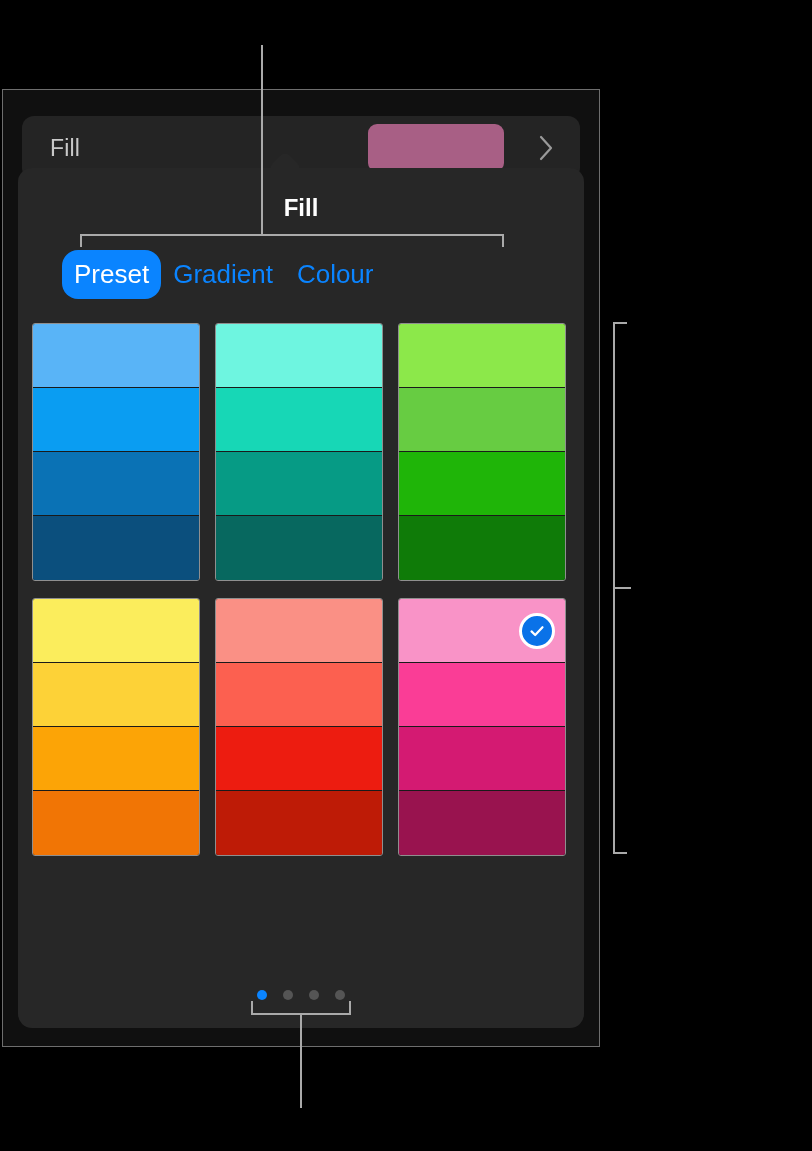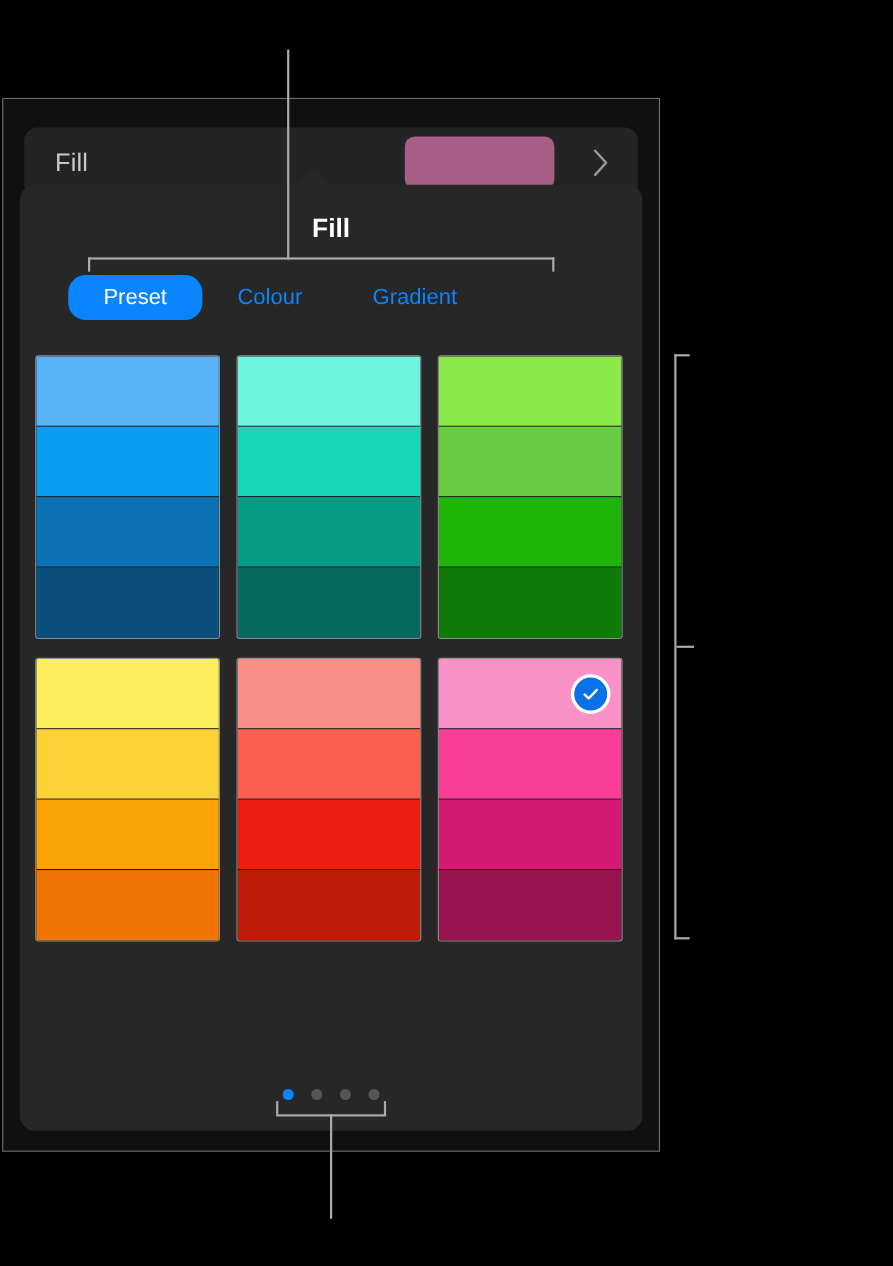--- a/index.html
+++ b/index.html
@@ -114,23 +114,23 @@
   
   #tab-bar {
     position: absolute;
     left: 44px;
     top: 82px;
     display: flex;
     align-items: center;
     gap: 0px;
   }
   .tab {
-    font-size: 20px;
+    font-size: 26px;
     color: #0a84ff;
-    padding: 9px 32px;
+    padding: 9px 12px;
     border-radius: 16px;
     white-space: nowrap;
     cursor: pointer;
   }
   .tab.active {
     background: #0a84ff;
     color: #ffffff;
   }
 
   
@@ -301,22 +301,22 @@
 </div>
 
 <div id="popover-arrow"></div>
 
 <div id="fill-popover">
 
   <div id="popover-title">Fill</div>
 
   <div id="tab-bar">
     <div class="tab active">Preset</div>
+    <div class="tab">Gradient</div>
     <div class="tab">Colour</div>
-    <div class="tab">Gradient</div>
   </div>
 
   <div id="swatch-grid">
       <div class="swatch-band">
         <div class="swatch-group">
           <div class="swatch-cell" style="background: rgb(89, 180, 247);"></div>
           <div class="swatch-cell" style="background: rgb(10, 157, 242);"></div>
           <div class="swatch-cell" style="background: rgb(10, 114, 181);"></div>
           <div class="swatch-cell" style="background: rgb(11, 79, 125);"></div>
         </div>

